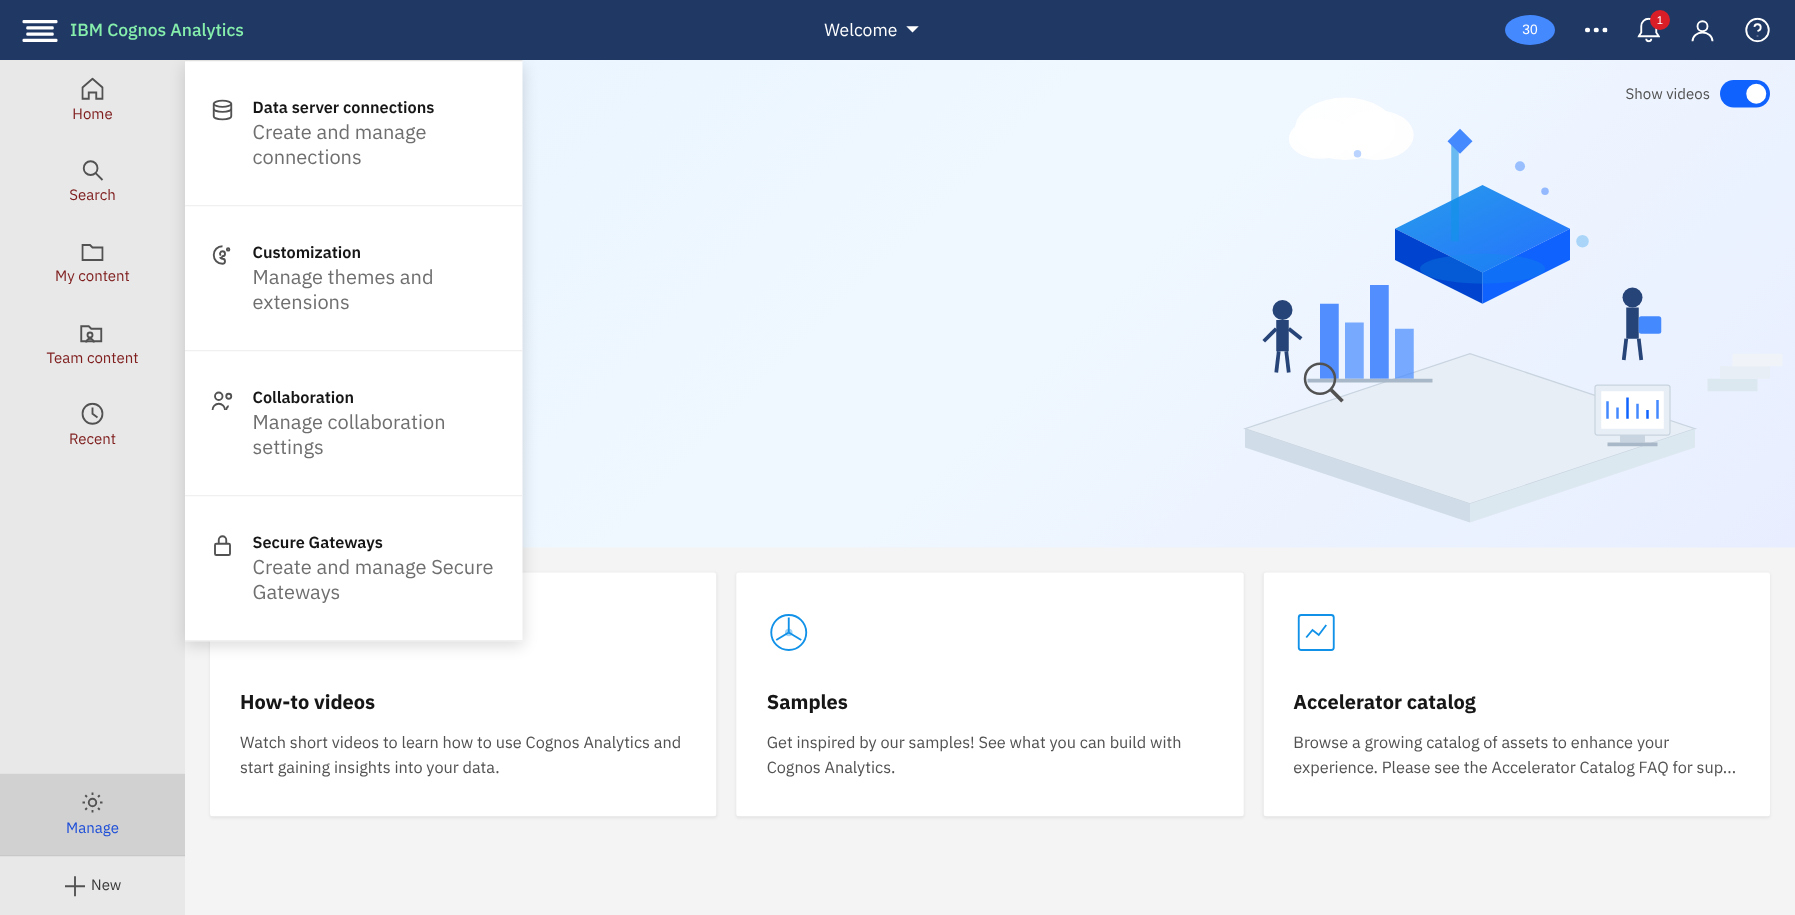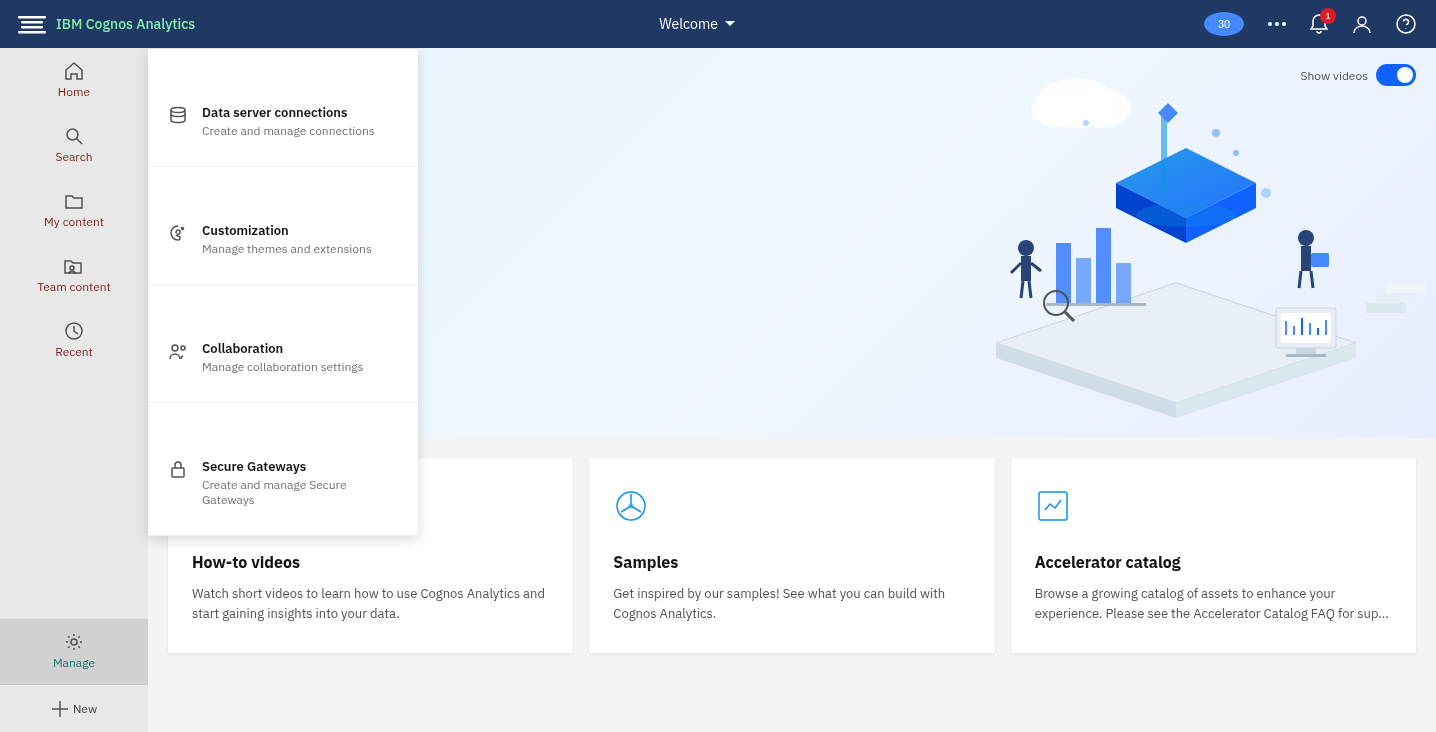--- a/index.html
+++ b/index.html
@@ -97,21 +97,21 @@
     .sidebar-bottom {
       margin-top: auto;
     }
     .sidebar-manage {
       display: flex;
       flex-direction: column;
       align-items: center;
       justify-content: flex-end;
       padding: 14px 8px;
       cursor: pointer;
-      color: #0f766e;
+      color: #1d4ed8;
       font-size: 12px;
       gap: 4px;
       min-height: 64px;
       background: #d1d1d1;
       margin-top: 32px;
     }
     .sidebar-new {
       display: flex;
       align-items: center;
       justify-content: center;
@@ -135,38 +135,37 @@
       z-index: 900;
       border-top: 1px solid #e0e0e0;
     }
     .dropdown-item {
       display: flex;
       align-items: flex-start;
       padding: 28px 20px;
       cursor: pointer;
       gap: 14px;
       border-bottom: 1px solid #f0f0f0;
-      margin-top: 27px;
     }
     .dropdown-item-icon {
       color: #525252;
       font-size: 16px;
       margin-top: 2px;
       flex-shrink: 0;
       width: 20px;
       text-align: center;
     }
     .dropdown-item-text .title {
       font-size: 13px;
       font-weight: 600;
       color: #161616;
       margin-bottom: 2px;
     }
     .dropdown-item-text .subtitle {
-      font-size: 12px;
+      font-size: 16px;
       color: #6f6f6f;
     }
 
     
     .main-content {
       position: fixed;
       top: 48px;
       left: 148px;
       right: 0;
       bottom: 0;

